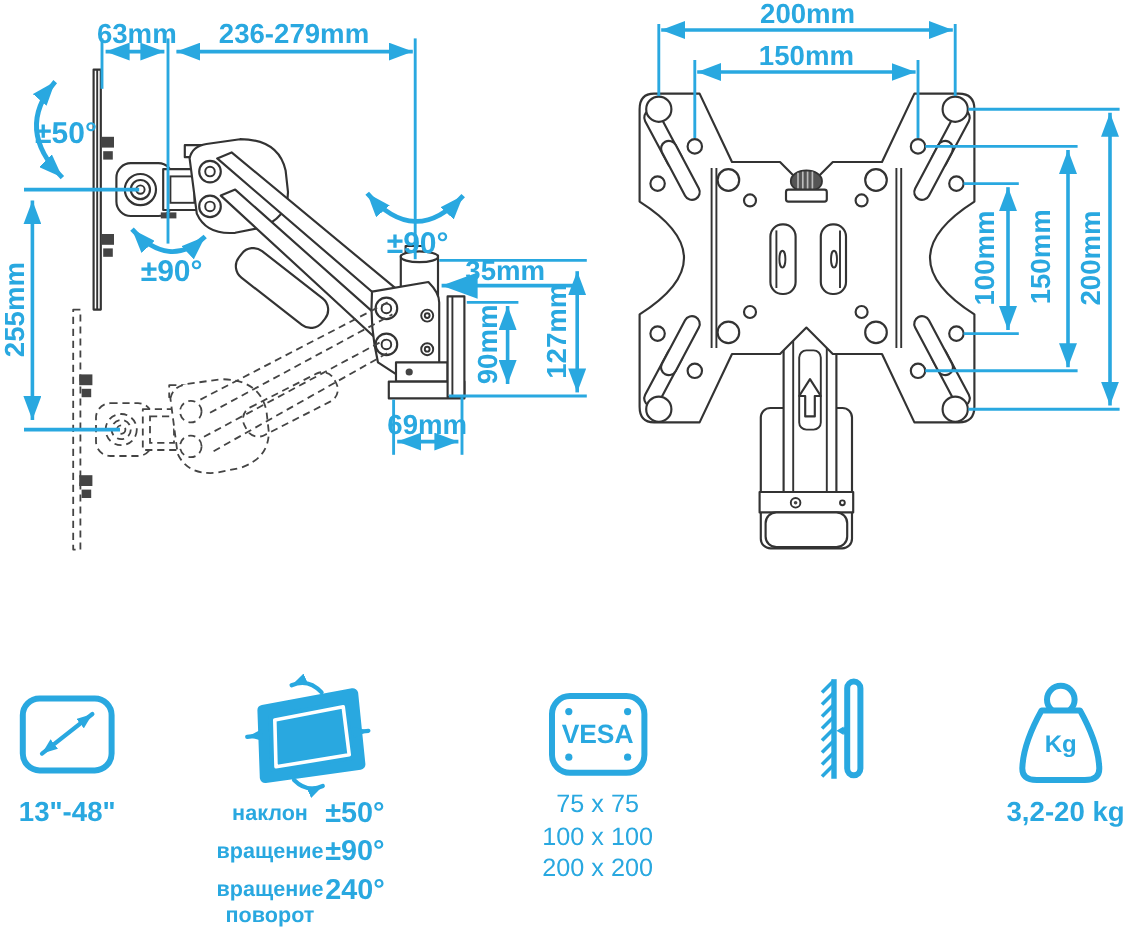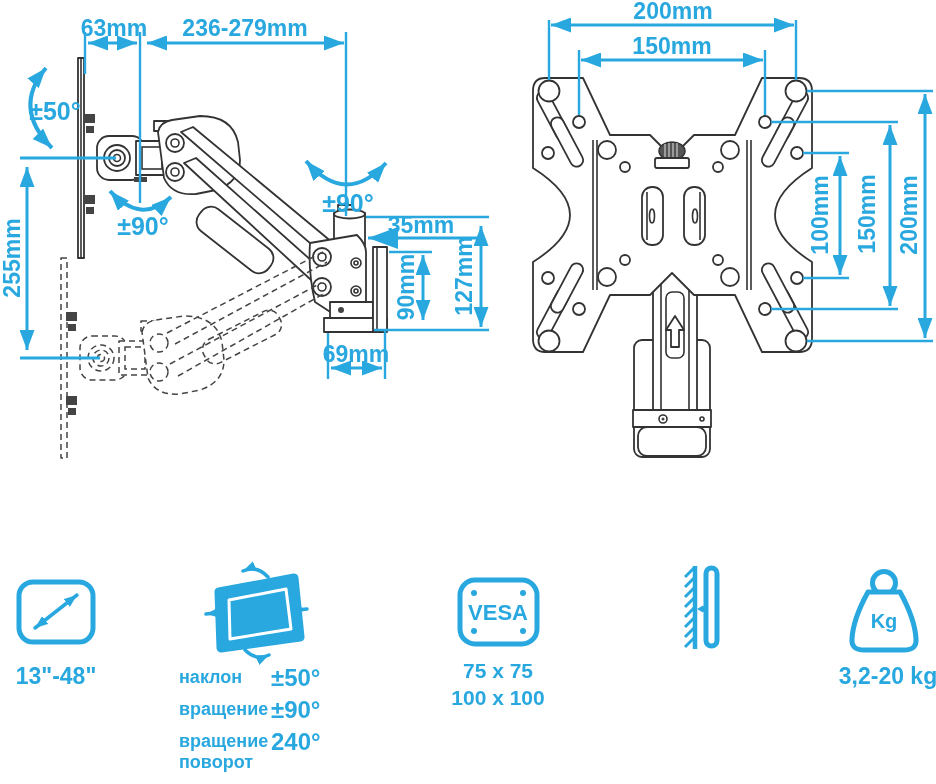--- a/index.html
+++ b/index.html
@@ -16,26 +16,26 @@
   
   .la{stroke:#333;stroke-width:1.8;fill:#fff;stroke-linejoin:round;}
   .laf{stroke:none;fill:#444;}
   .lan{stroke:#333;stroke-width:1.6;fill:none;}
   .dash{stroke:#444;stroke-width:1.5;fill:#fff;stroke-dasharray:6 4;stroke-linejoin:round;}
   .dashn{stroke:#444;stroke-width:1.5;fill:none;stroke-dasharray:6 4;}
   .ic{stroke:#29a8e0;stroke-width:5;fill:#fff;stroke-linejoin:round;}
   .icn{stroke:#29a8e0;stroke-width:3.5;fill:none;stroke-linecap:round;}
   
   .lbl{position:absolute;font-size:23px;font-weight:bold;color:#29a8e0;text-align:center;}
-  .mov{position:absolute;width:170px;}
+  .mov{position:absolute;width:170px;text-align:center;}
   .mrow{display:flex;align-items:flex-start;margin-bottom:11px;}
   .ml{width:92px;font-size:18px;font-weight:bold;color:#29a8e0;line-height:21px;}
   .mv{font-size:24px;font-weight:bold;color:#29a8e0;line-height:21px;}
   .vlist{position:absolute;width:124px;text-align:center;}
-  .vitem{font-size:21px;font-weight:bold;color:#29a8e0;line-height:26.5px;}
+  .vitem{font-size:21px;font-weight:normal;color:#29a8e0;line-height:26.5px;}
 </style>
 </head>
 <body>
 
 <div class="canvas">
 
 <svg class="draw" width="936" height="784" viewBox="0 0 936 784">
   <defs>
     <marker id="ar" markerUnits="userSpaceOnUse" markerWidth="20" markerHeight="15" refX="20" refY="7.5" orient="auto-start-reverse">
       <path d="M0,0 L20,7.5 L0,15 Z" fill="#29a8e0"></path>
@@ -322,18 +322,19 @@
   </div>
   <div class="mrow">
     <span class="ml">вращение поворот</span>
     <span class="mv">240°</span>
   </div>
 </div>
 
 <div class="vlist" style="left:436px;top:658px">
   <div class="vitem">75 x 75</div>
   <div class="vitem">100 x 100</div>
+  <div class="vitem">200 x 200</div>
 </div>
 
 
 <div class="lbl" style="left:829px;top:663px;width:118px">3,2-20 kg</div>
 
 </div>
 
 </body></html>

